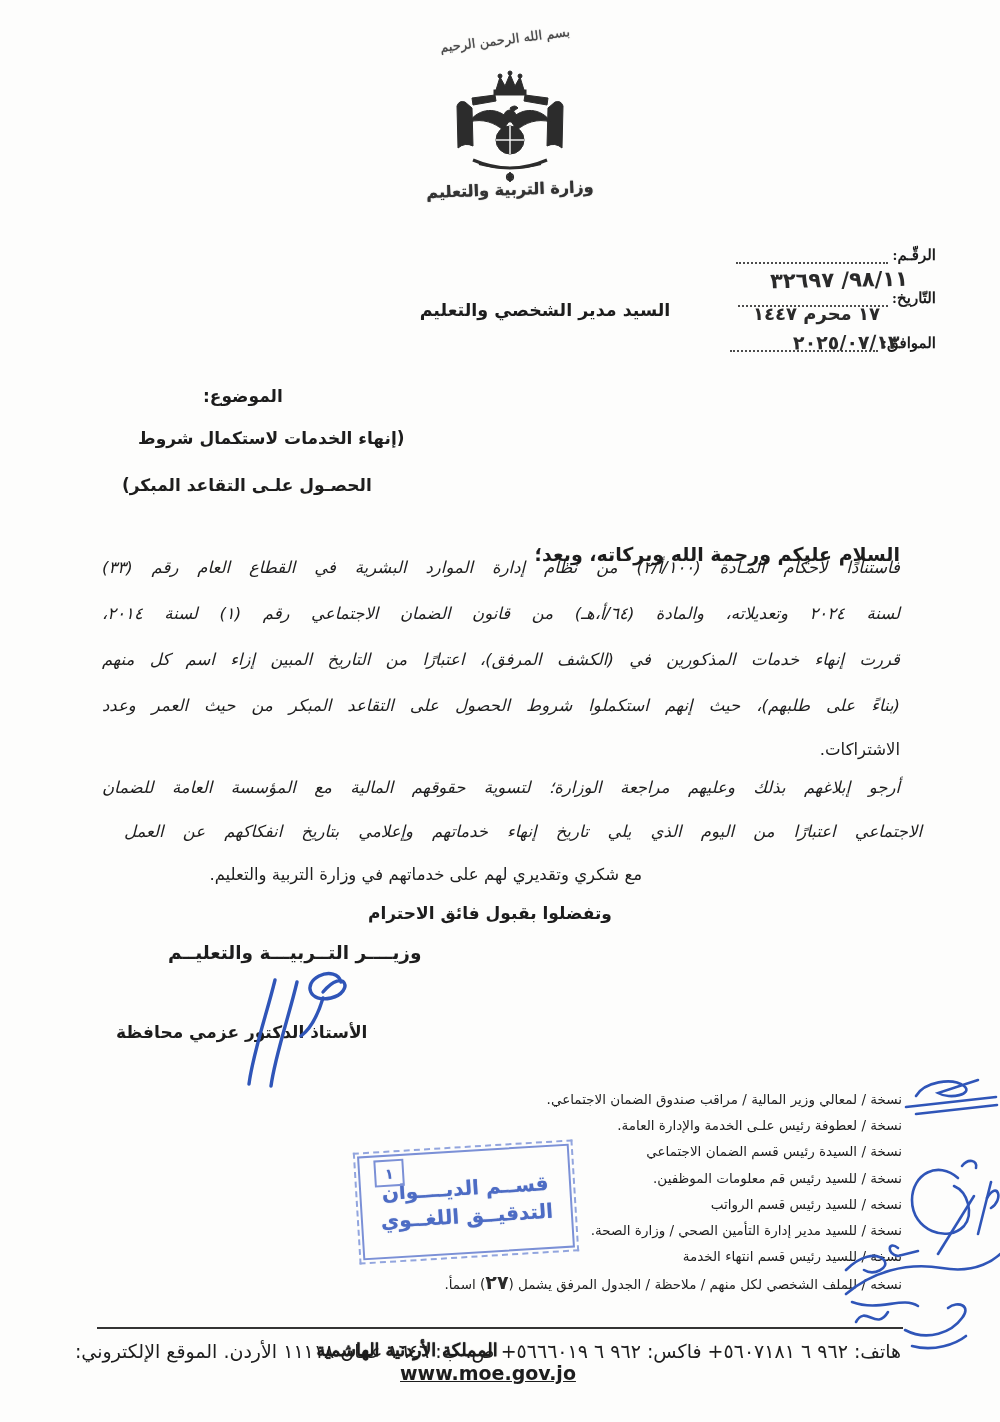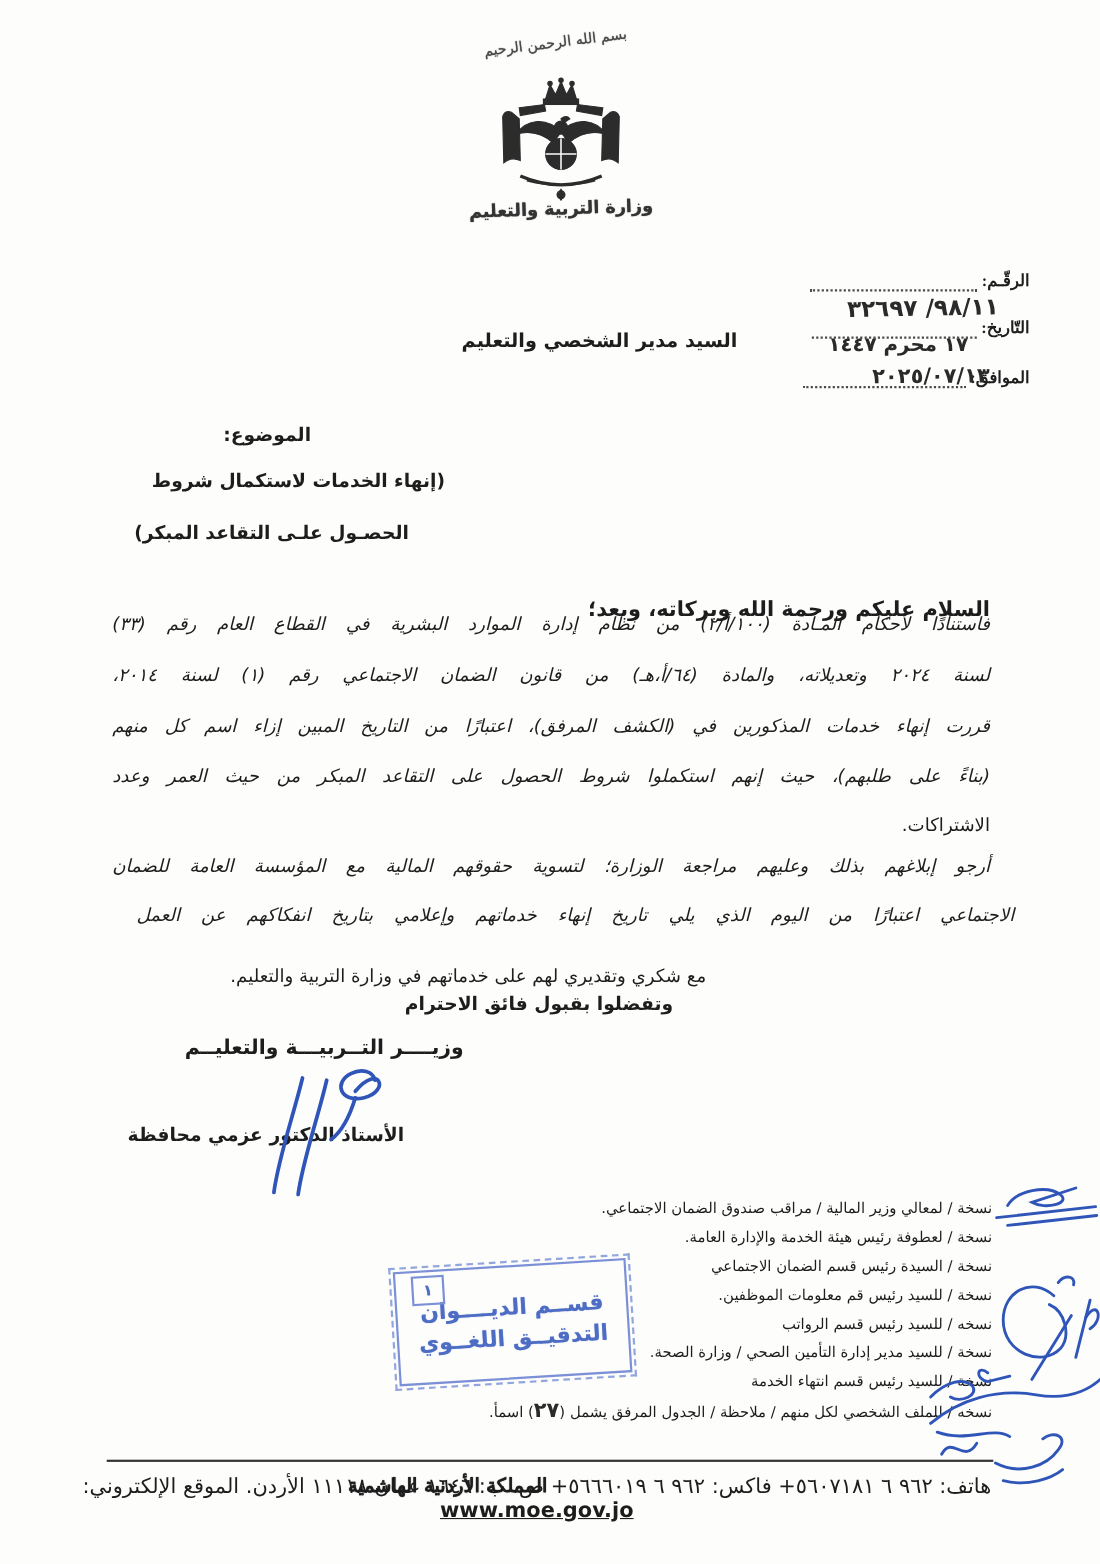--- a/index.html
+++ b/index.html
@@ -106,41 +106,41 @@
   <div class="abs rtl b" style="right:100px; top:543px; font-size:19px;text-align:right;">السلام عليكم ورحمة الله وبركاته، وبعد؛</div>
 
   <div class="abs rtl justify bodyline" style="top:554px;">فاستنادًا لأحكام المـادة (١٠٠/أ/٢) من نظام إدارة الموارد البشرية في القطاع العام رقم (٣٣)</div>
   <div class="abs rtl justify bodyline" style="top:600px;">لسنة ٢٠٢٤ وتعديلاته، والمادة (٦٤/أ،هـ) من قانون الضمان الاجتماعي رقم (١) لسنة ٢٠١٤،</div>
   <div class="abs rtl justify bodyline" style="top:646px;">قررت إنهاء خدمات المذكورين في (الكشف المرفق)، اعتبارًا من التاريخ المبين إزاء اسم كل منهم</div>
   <div class="abs rtl justify bodyline" style="top:692px;">(بناءً على طلبهم)، حيث إنهم استكملوا شروط الحصول على التقاعد المبكر من حيث العمر وعدد</div>
   <div class="abs rtl bodyline" style="top:736px; text-align:right;">الاشتراكات.</div>
 
   <div class="abs rtl justify bodyline" style="top:774px;">أرجو إبلاغهم بذلك وعليهم مراجعة الوزارة؛ لتسوية حقوقهم المالية مع المؤسسة العامة للضمان</div>
   <div class="abs rtl justify bodyline" style="top:818px;margin-left:22px;">الاجتماعي اعتبارًا من اليوم الذي يلي تاريخ إنهاء خدماتهم وإعلامي بتاريخ انفكاكهم عن العمل</div>
-  <div class="abs rtl bodyline" style="top:861px; padding-right:258px; width:540px;margin-top:13px;">مع شكري وتقديري لهم على خدماتهم في وزارة التربية والتعليم.</div>
+  <div class="abs rtl bodyline" style="top:861px; padding-right:258px; width:540px;">مع شكري وتقديري لهم على خدماتهم في وزارة التربية والتعليم.</div>
 
   <div class="abs rtl b" style="left:368px; top:903px; font-size:17px;">وتفضلوا بقبول فائق الاحترام</div>
 
   <div class="abs rtl b" style="left:168px; top:942px; font-size:18.5px;">وزيــــر التــربيـــة والتعليــم</div>
   <div class="abs rtl b" style="left:116px; top:1022px; font-size:17px;">الأستاذ الدكتور عزمي محافظة</div>
 
   <div class="abs" style="left:205px; top:958px; width:160px; height:130px;">
     <svg width="160" height="130" viewBox="0 0 160 130">
       <g fill="none" stroke="#2f55b8" stroke-width="3.4" stroke-linecap="round">
         <path d="M118 34 C140 8 150 34 126 40 C104 45 98 26 114 18 C124 13 134 16 136 24"></path>
         <path d="M70 22 C62 55 48 95 44 126"></path>
         <path d="M92 24 C84 58 70 98 66 128"></path>
         <path d="M118 40 C112 60 104 72 96 78"></path>
       </g>
     </svg>
   </div>
 
   <div class="abs" style="right:98px; top:1086px;">
     <div class="cc-item" style="padding-left:0px;">نسخة / لمعالي وزير المالية / مراقب صندوق الضمان الاجتماعي.</div>
-    <div class="cc-item" style="padding-left:28px;">نسخة / لعطوفة رئيس هيئة الخدمة والإدارة العامة.</div>
+    <div class="cc-item" style="padding-left:28px;">نسخة / لعطوفة رئيس علـى الخدمة والإدارة العامة.</div>
     <div class="cc-item" style="padding-left:34px;">نسخة / السيدة رئيس قسم الضمان الاجتماعي</div>
     <div class="cc-item" style="padding-left:58px;">نسخة / للسيد رئيس قم معلومات الموظفين.</div>
     <div class="cc-item" style="padding-left:66px;">نسخه / للسيد رئيس قسم الرواتب</div>
     <div class="cc-item" style="padding-left:42px;">نسخة / للسيد مدير إدارة التأمين الصحي / وزارة الصحة.</div>
     <div class="cc-item" style="padding-left:70px;">نسخة / للسيد رئيس قسم انتهاء الخدمة</div>
     <div class="cc-item" style="padding-left:8px;">
       <span>نسخه / للملف الشخصي لكل منهم / ملاحظة / الجدول المرفق يشمل (</span><span class="hand" style="font-size:19px; letter-spacing:0;">٢٧</span><span>) اسمأ.</span>
     </div>
   </div>
 

